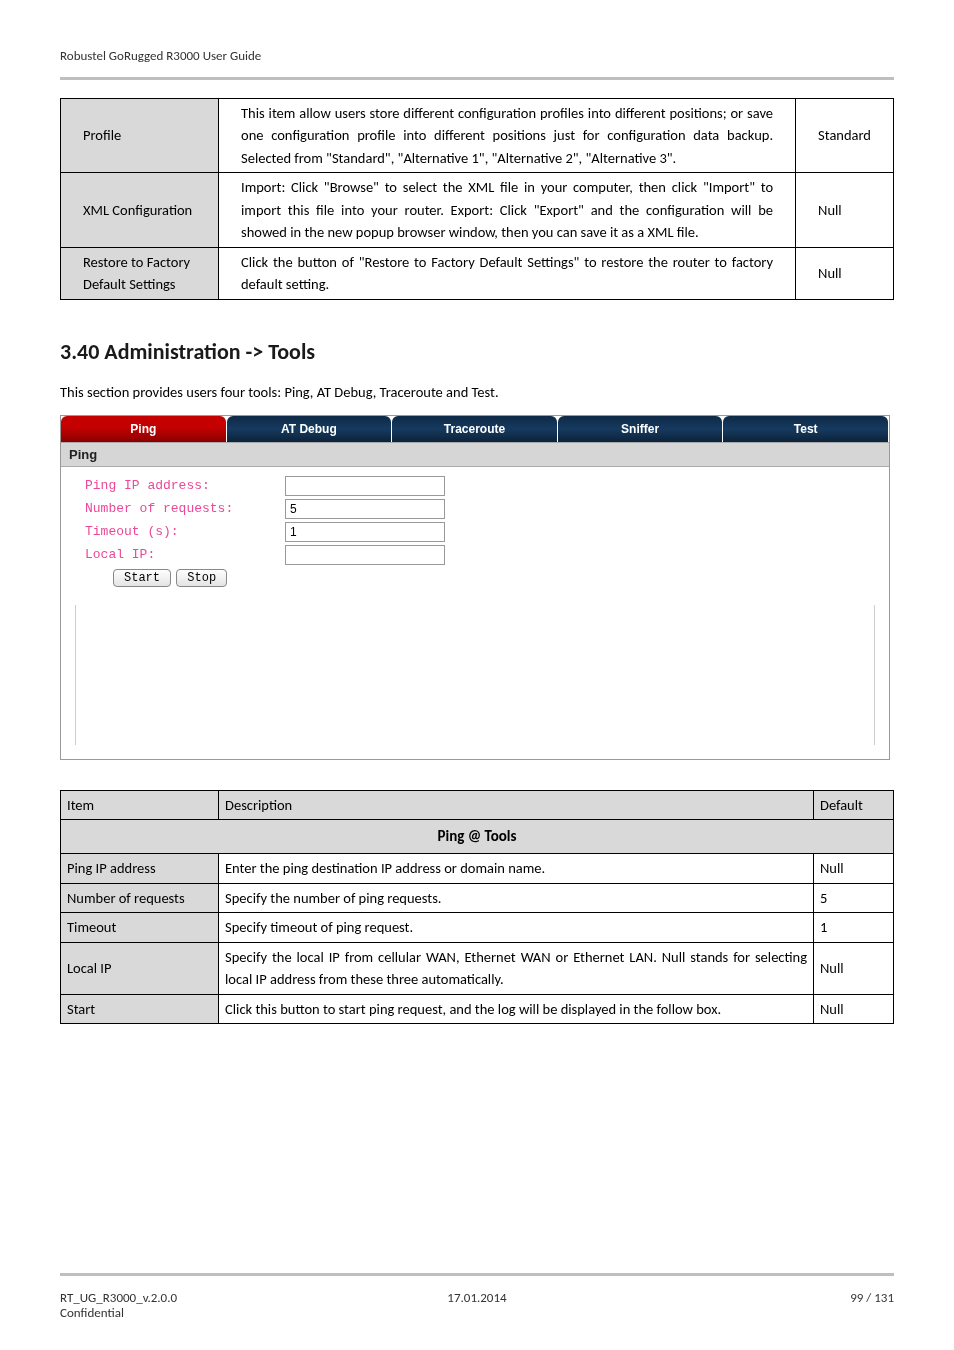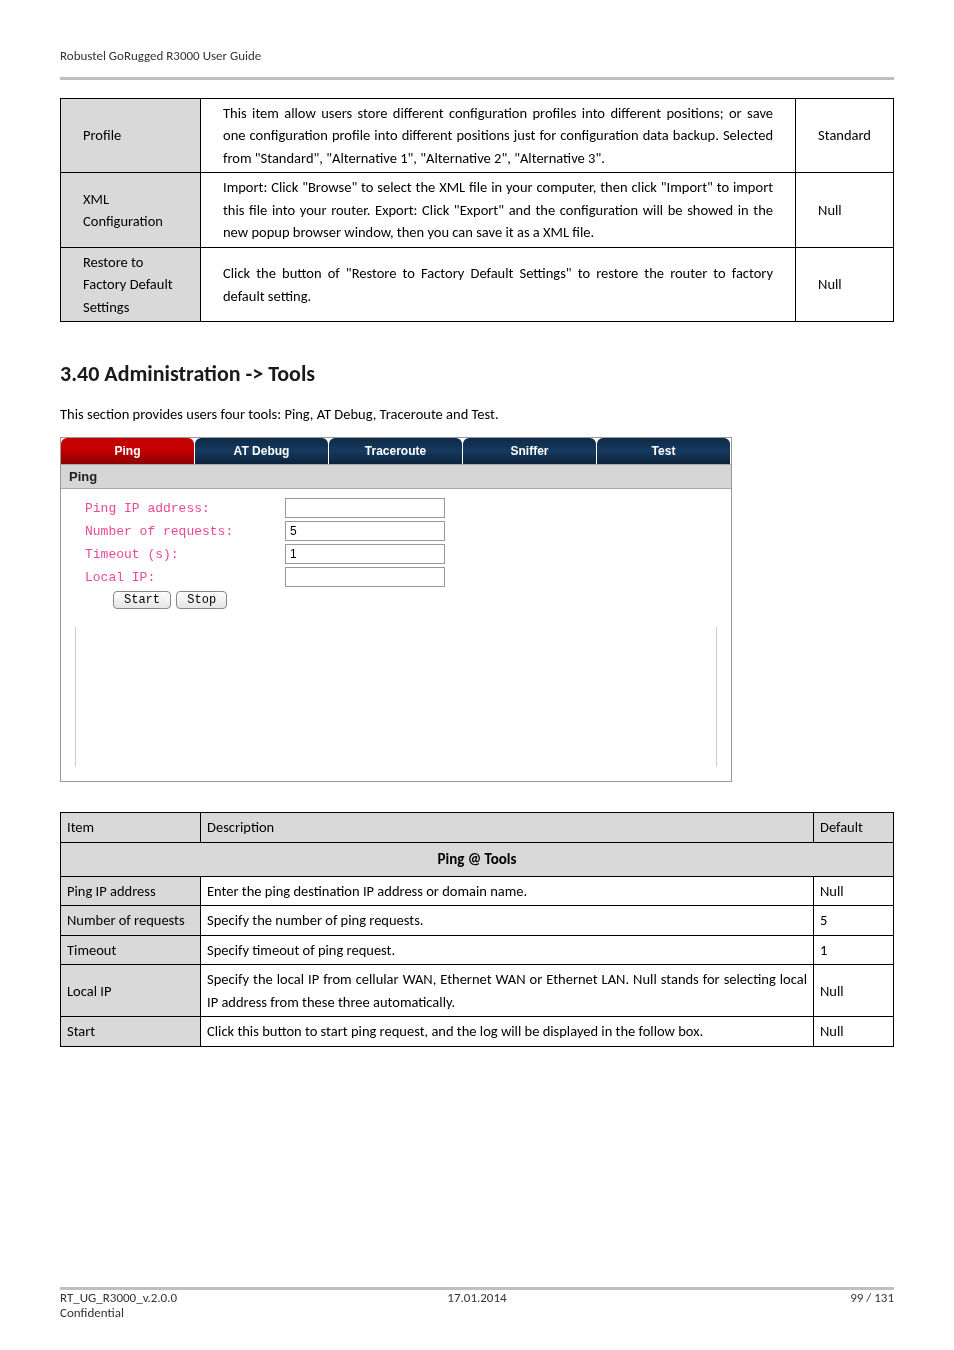--- a/index.html
+++ b/index.html
@@ -30,40 +30,40 @@
     line-height: 1.55;
   }
   table.doc-table td {
     border: 1px solid #000;
     padding: 3px 22px;
     vertical-align: middle;
   }
   table.doc-table td.shade {
     background: #d9d9d9;
   }
-  .col-name { width: 140px; }
+  .col-name { width: 158px; }
   .col-def { width: 80px; text-align: left; }
   h2.section {
     font-size: 22px;
     font-weight: bold;
     color: #1a1a1a;
     margin: 38px 0 18px 0;
   }
   p.intro {
     font-size: 14.5px;
     margin-bottom: 14px;
   }
   
   .screenshot {
     border: 1px solid #999;
     margin: 0 0 30px 0;
     background: #fff;
     font-family: Tahoma, Arial, sans-serif;
     font-size: 12px;
-    width: 672px;
+    width: 830px;
   }
   .tabs {
     display: flex;
     background: #fff;
     padding: 0;
   }
   .tab {
     color: #fff;
     font-weight: bold;
     text-align: center;
@@ -149,21 +149,21 @@
     text-align: center;
     font-size: 15px;
     padding: 5px;
   }
   .footer {
     position: absolute;
     bottom: 30px;
     left: 60px;
     right: 60px;
     border-top: 3px solid #bfbfbf;
-    padding-top: 0;
+    padding-top: 14px;
     font-size: 13px;
     color: #333;
     display: flex;
     justify-content: space-between;
   }
   .footer .fl { text-align: left; }
   .footer .fc { text-align: center; flex: 1; position: absolute; left: 0; right: 0; }
   .footer .fr { text-align: left; }
 </style>
 </head>

